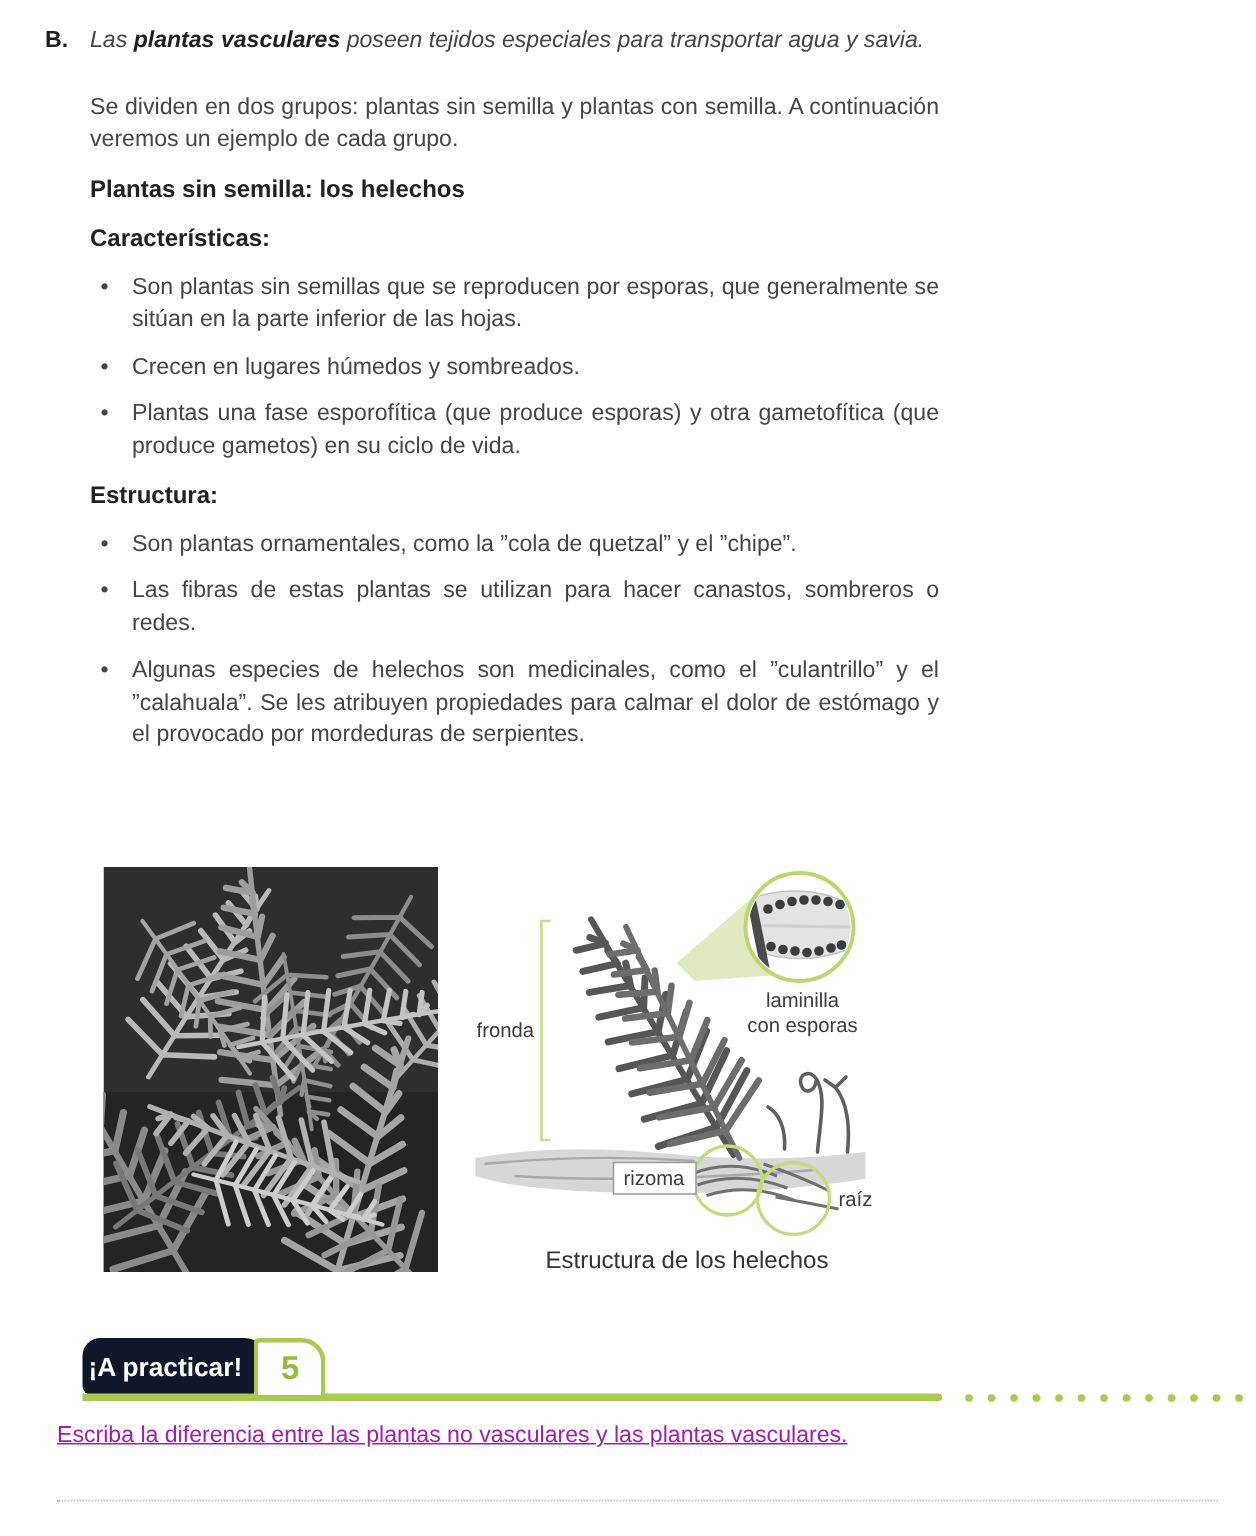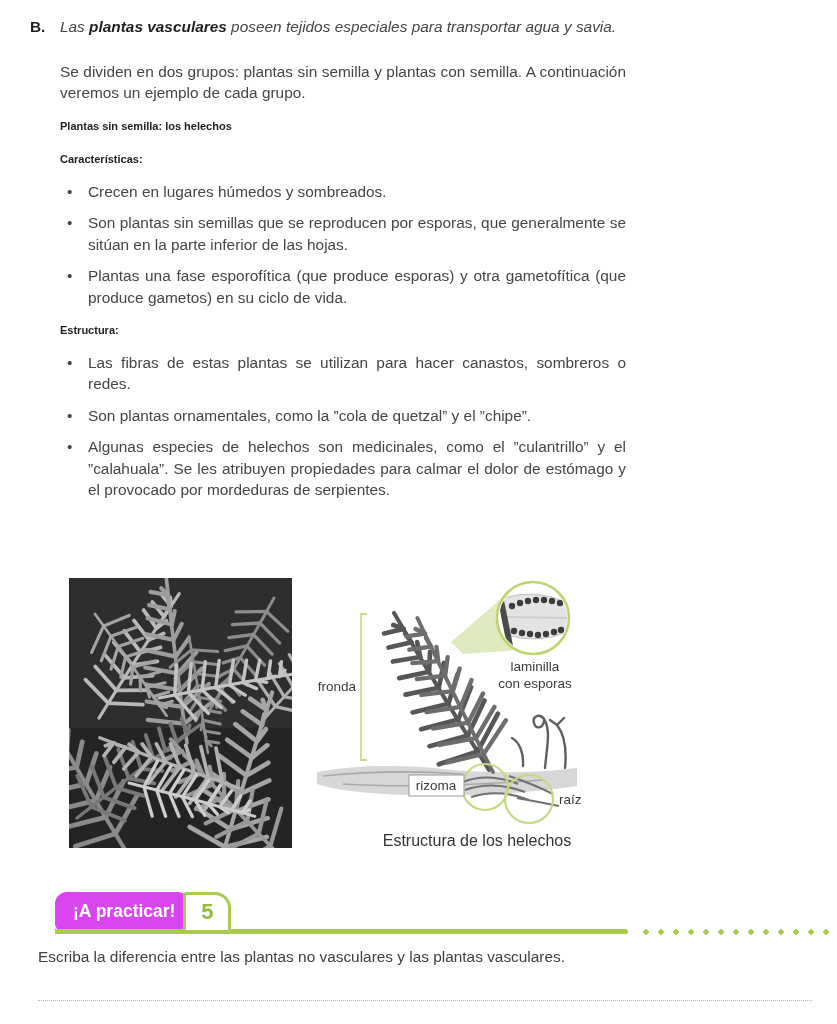--- a/index.html
+++ b/index.html
@@ -9,61 +9,61 @@
     color:#454545; font-size:15.4px; line-height:21.5px;
   }
   .content { position:absolute; left:30px; top:16px; width:596px; }
   .row-b { display:flex; }
   .marker { width:30px; font-weight:700; color:#1f1f1f; flex:0 0 30px; }
   .para { flex:1; text-align:justify; margin:0;font-style:italic; }
   .block { margin-left:30px; width:566px; box-sizing:border-box; }
   p.block { text-align:justify; margin:11px 0 0 30px; }
   p.sp { margin-top:23px; }
   h3.block {
-    font-size:11px; line-height:21.5px; font-weight:700; color:#222222;
+    font-size:16px; line-height:21.5px; font-weight:700; color:#222222;
     margin:12px 0 0 30px;
   }
   strong { color:#1f1f1f; }
   ul.block { list-style:none; padding:0; margin:10px 0 0 30px; }
   ul.block li {
     position:relative; padding-left:28px; margin-bottom:10px; text-align:justify;
   }
   ul.block li::before {
     content:"\2022"; position:absolute; left:7px; top:0; color:#454545;
   }
   
   .photo-wrap { position:absolute; left:69px; top:578px; width:223px; height:270px; }
   .diagram-wrap { position:absolute; left:313px; top:570px; width:292px; height:258px; }
   .fig-caption {
-    position:absolute; left:331px; top:830px; width:292px; text-align:center;
+    position:absolute; left:312px; top:830px; width:292px; text-align:center;
     font-size:16px; color:#333333;
   }
   svg { display:block; }
   svg text { font-family:"Liberation Sans", sans-serif; }
   
   .banner { position:absolute; left:55px; top:892px; height:38px; display:flex; }
   .banner-main {
-    background:#d946ef; color:#ffffff; font-weight:700; font-size:17.5px;
-    line-height:38px; padding:0 16px 0 18px; border-radius:12px 14px 0 6px;
+    background:#0f172a; color:#ffffff; font-weight:700; font-size:17.5px;
+    line-height:38px; padding:0 16px 0 4px; border-radius:12px 14px 0 6px;
   }
   .banner-num {
     width:42px; background:#ffffff; border:3px solid #a9c94f; border-bottom:none;
     border-radius:4px 16px 0 0; margin-left:-8px; position:relative; z-index:1;
     color:#93bd37; font-weight:700; font-size:22px; text-align:center; line-height:34px;
   }
   .practice-line {
     position:absolute; left:55px; top:929px; width:573px; height:5px;
     background:#a9c94f; border-radius:0 3px 3px 0;
   }
   .practice-dots {
     position:absolute; left:643px; top:929px; width:195px; height:6px;
     background-image:radial-gradient(circle at 3px 3px, #a9c94f 2.5px, rgba(0,0,0,0) 2.8px);
     background-size:15px 6px; background-repeat:repeat-x;
   }
-  .prompt { position:absolute; left:38px; top:946px; width:762px; color:#404040; }
+  .prompt { position:absolute; left:38px; top:946px; width:762px; color:#a21caf;text-decoration:underline; }
   .write-line {
     position:absolute; left:38px; top:1000px; width:774px; height:0;
     border-top:1.5px dotted #bcbcbc;
   }
 </style>
 </head>
 <body>
 
 <div class="content">
 
@@ -73,30 +73,30 @@
   </div>
 
   <p class="block sp">Se dividen en dos grupos: plantas sin semilla y plantas con semilla. A continuación veremos un ejemplo de cada grupo.</p>
 
   <h3 class="block">Plantas sin semilla: los helechos</h3>
 
 
   <h3 class="block">Características:</h3>
 
   <ul class="block">
+    <li>Son plantas sin semillas que se reproducen por esporas, que generalmente se sitúan en la parte inferior de las hojas.</li>
     <li>Crecen en lugares húmedos y sombreados.</li>
-    <li>Son plantas sin semillas que se reproducen por esporas, que generalmente se sitúan en la parte inferior de las hojas.</li>
     <li>Plantas una fase esporofítica (que produce esporas) y otra gametofítica (que produce gametos) en su ciclo de vida.</li>
   </ul>
 
   <h3 class="block">Estructura:</h3>
 
   <ul class="block">
+    <li>Son plantas ornamentales, como la ”cola de quetzal” y el ”chipe”.</li>
     <li>Las fibras de estas plantas se utilizan para hacer canastos, sombreros o redes.</li>
-    <li>Son plantas ornamentales, como la ”cola de quetzal” y el ”chipe”.</li>
     <li>Algunas especies de helechos son medicinales, como el ”culantrillo” y el ”calahuala”. Se les atribuyen propiedades para calmar el dolor de estómago y el provocado por mordeduras de serpientes.</li>
   </ul>
 
 </div>
 
 <div class="photo-wrap">
   <svg width="223" height="270" viewBox="0 0 223 270">
     <defs>
       <g id="frond">
         <path d="M0,0 Q4,-60 10,-118" fill="none" stroke-width="2.6" stroke-linecap="round"></path>

